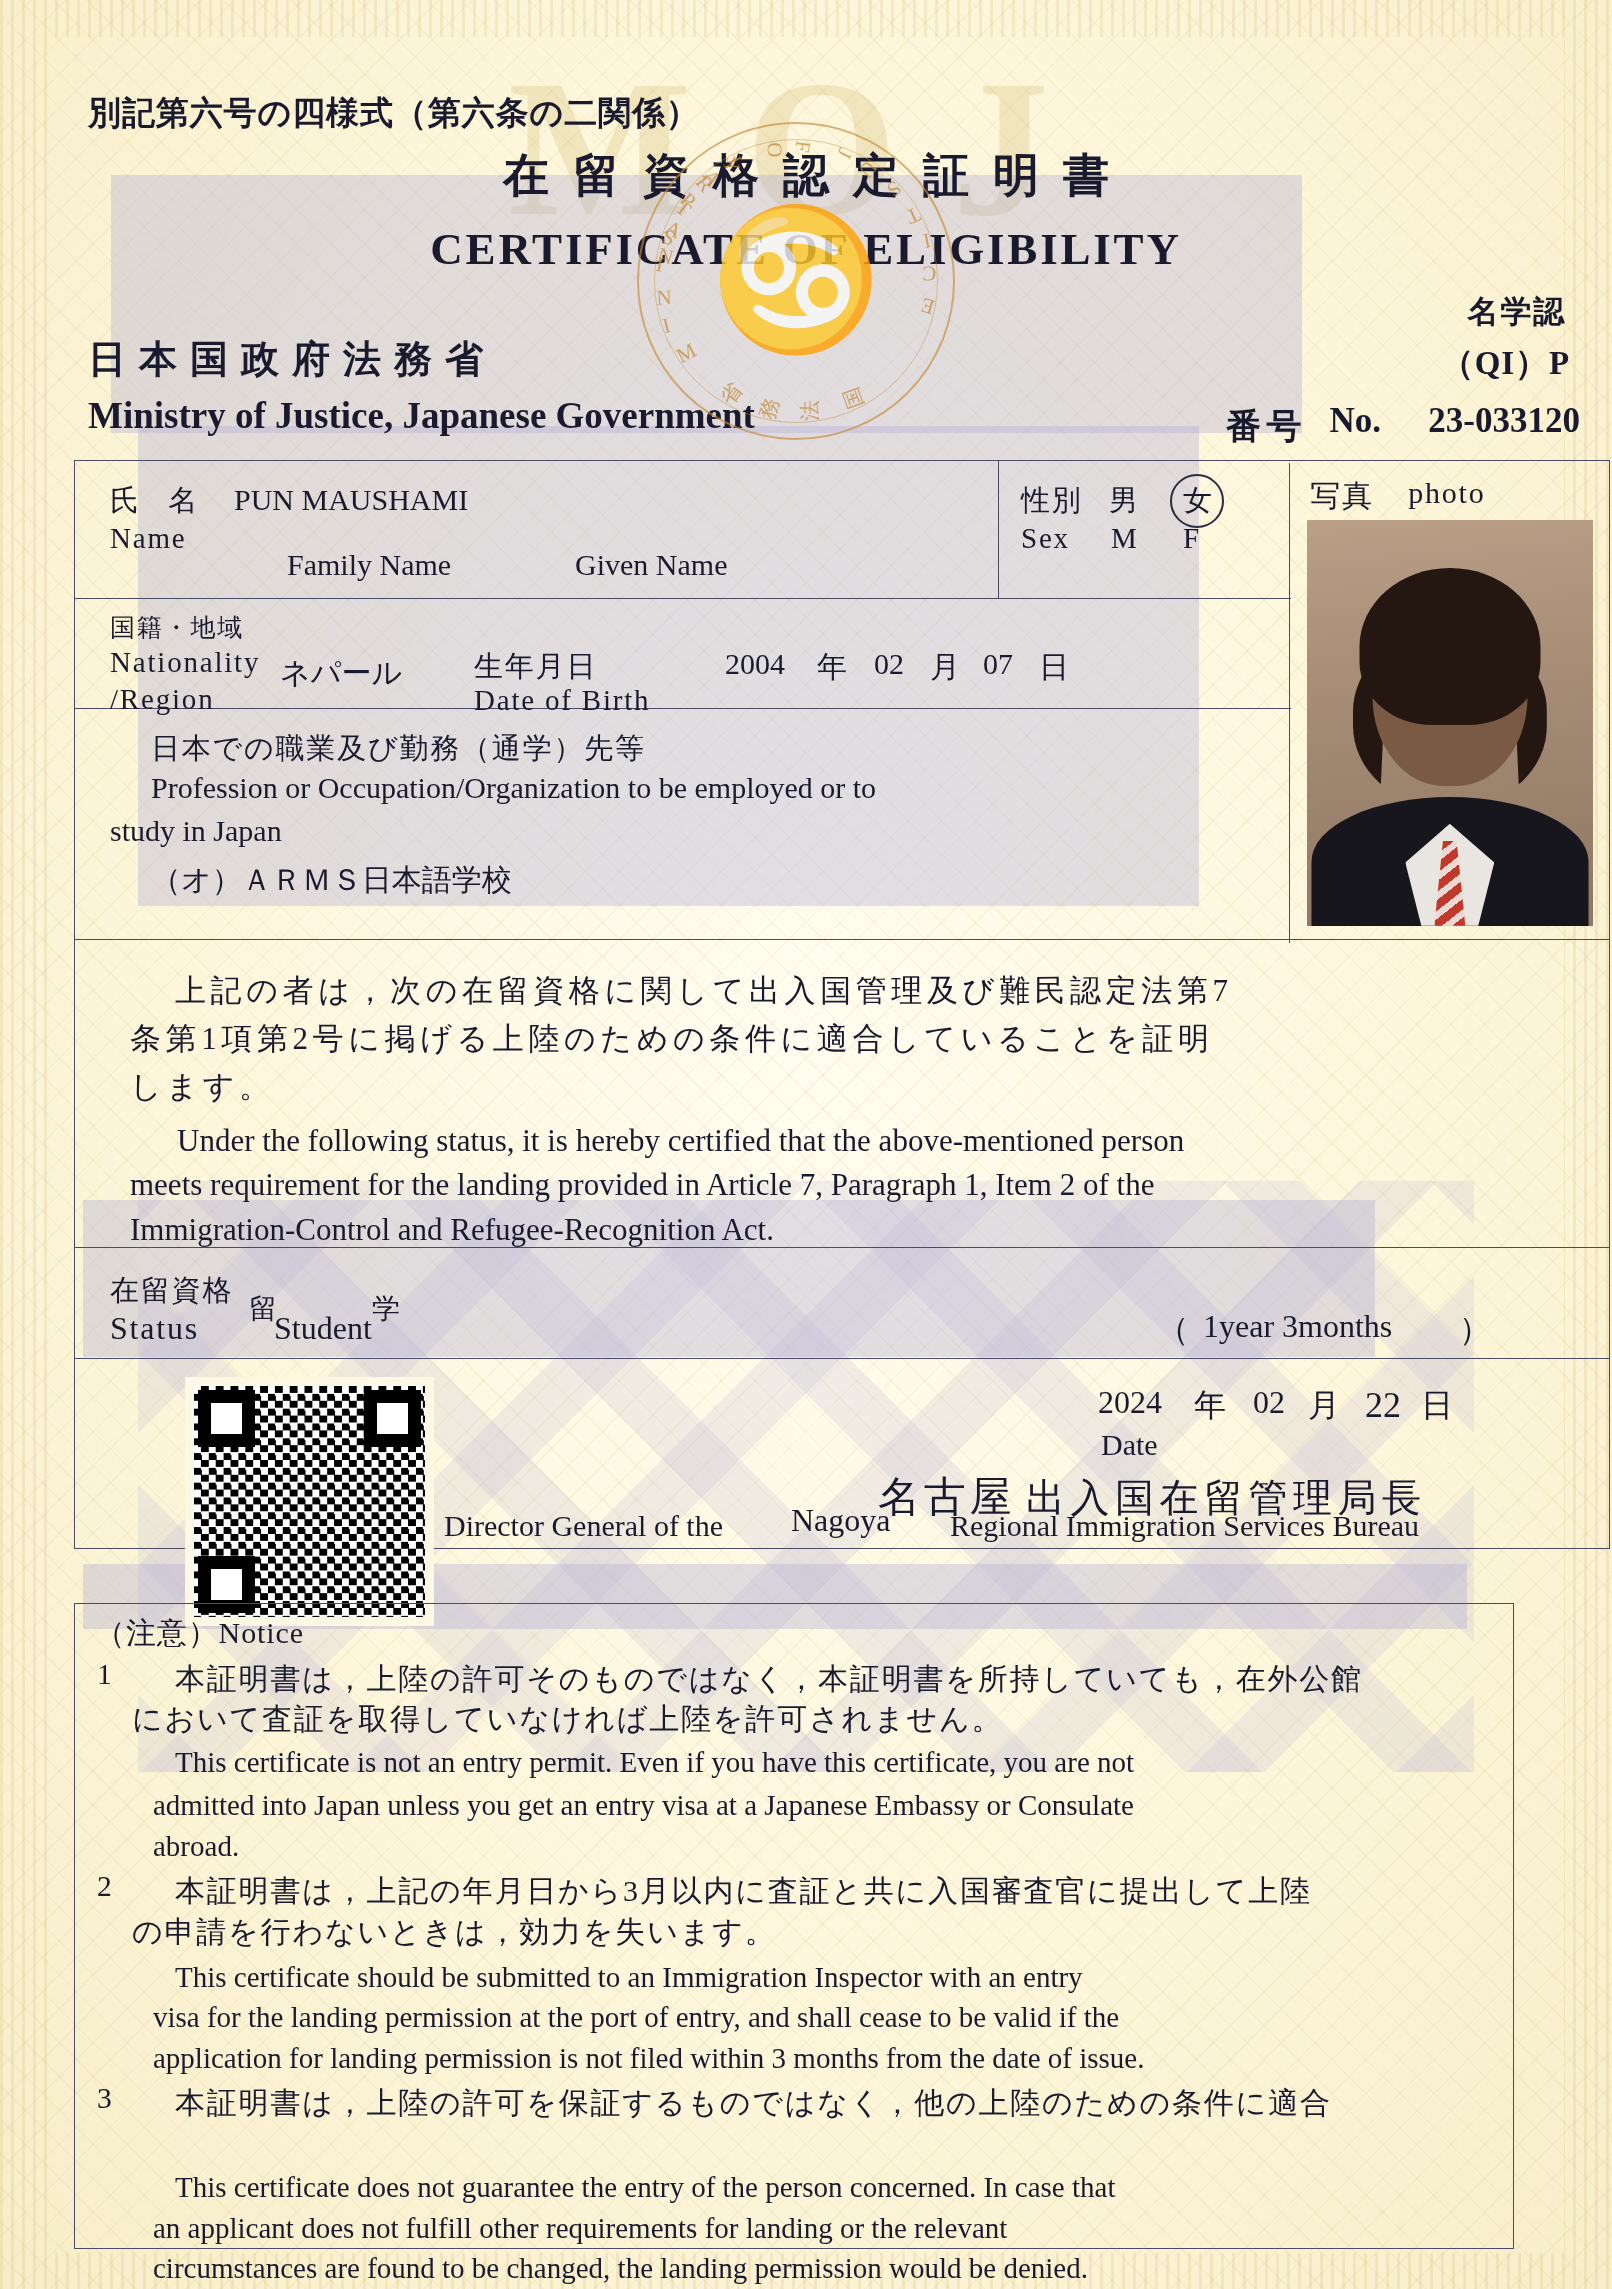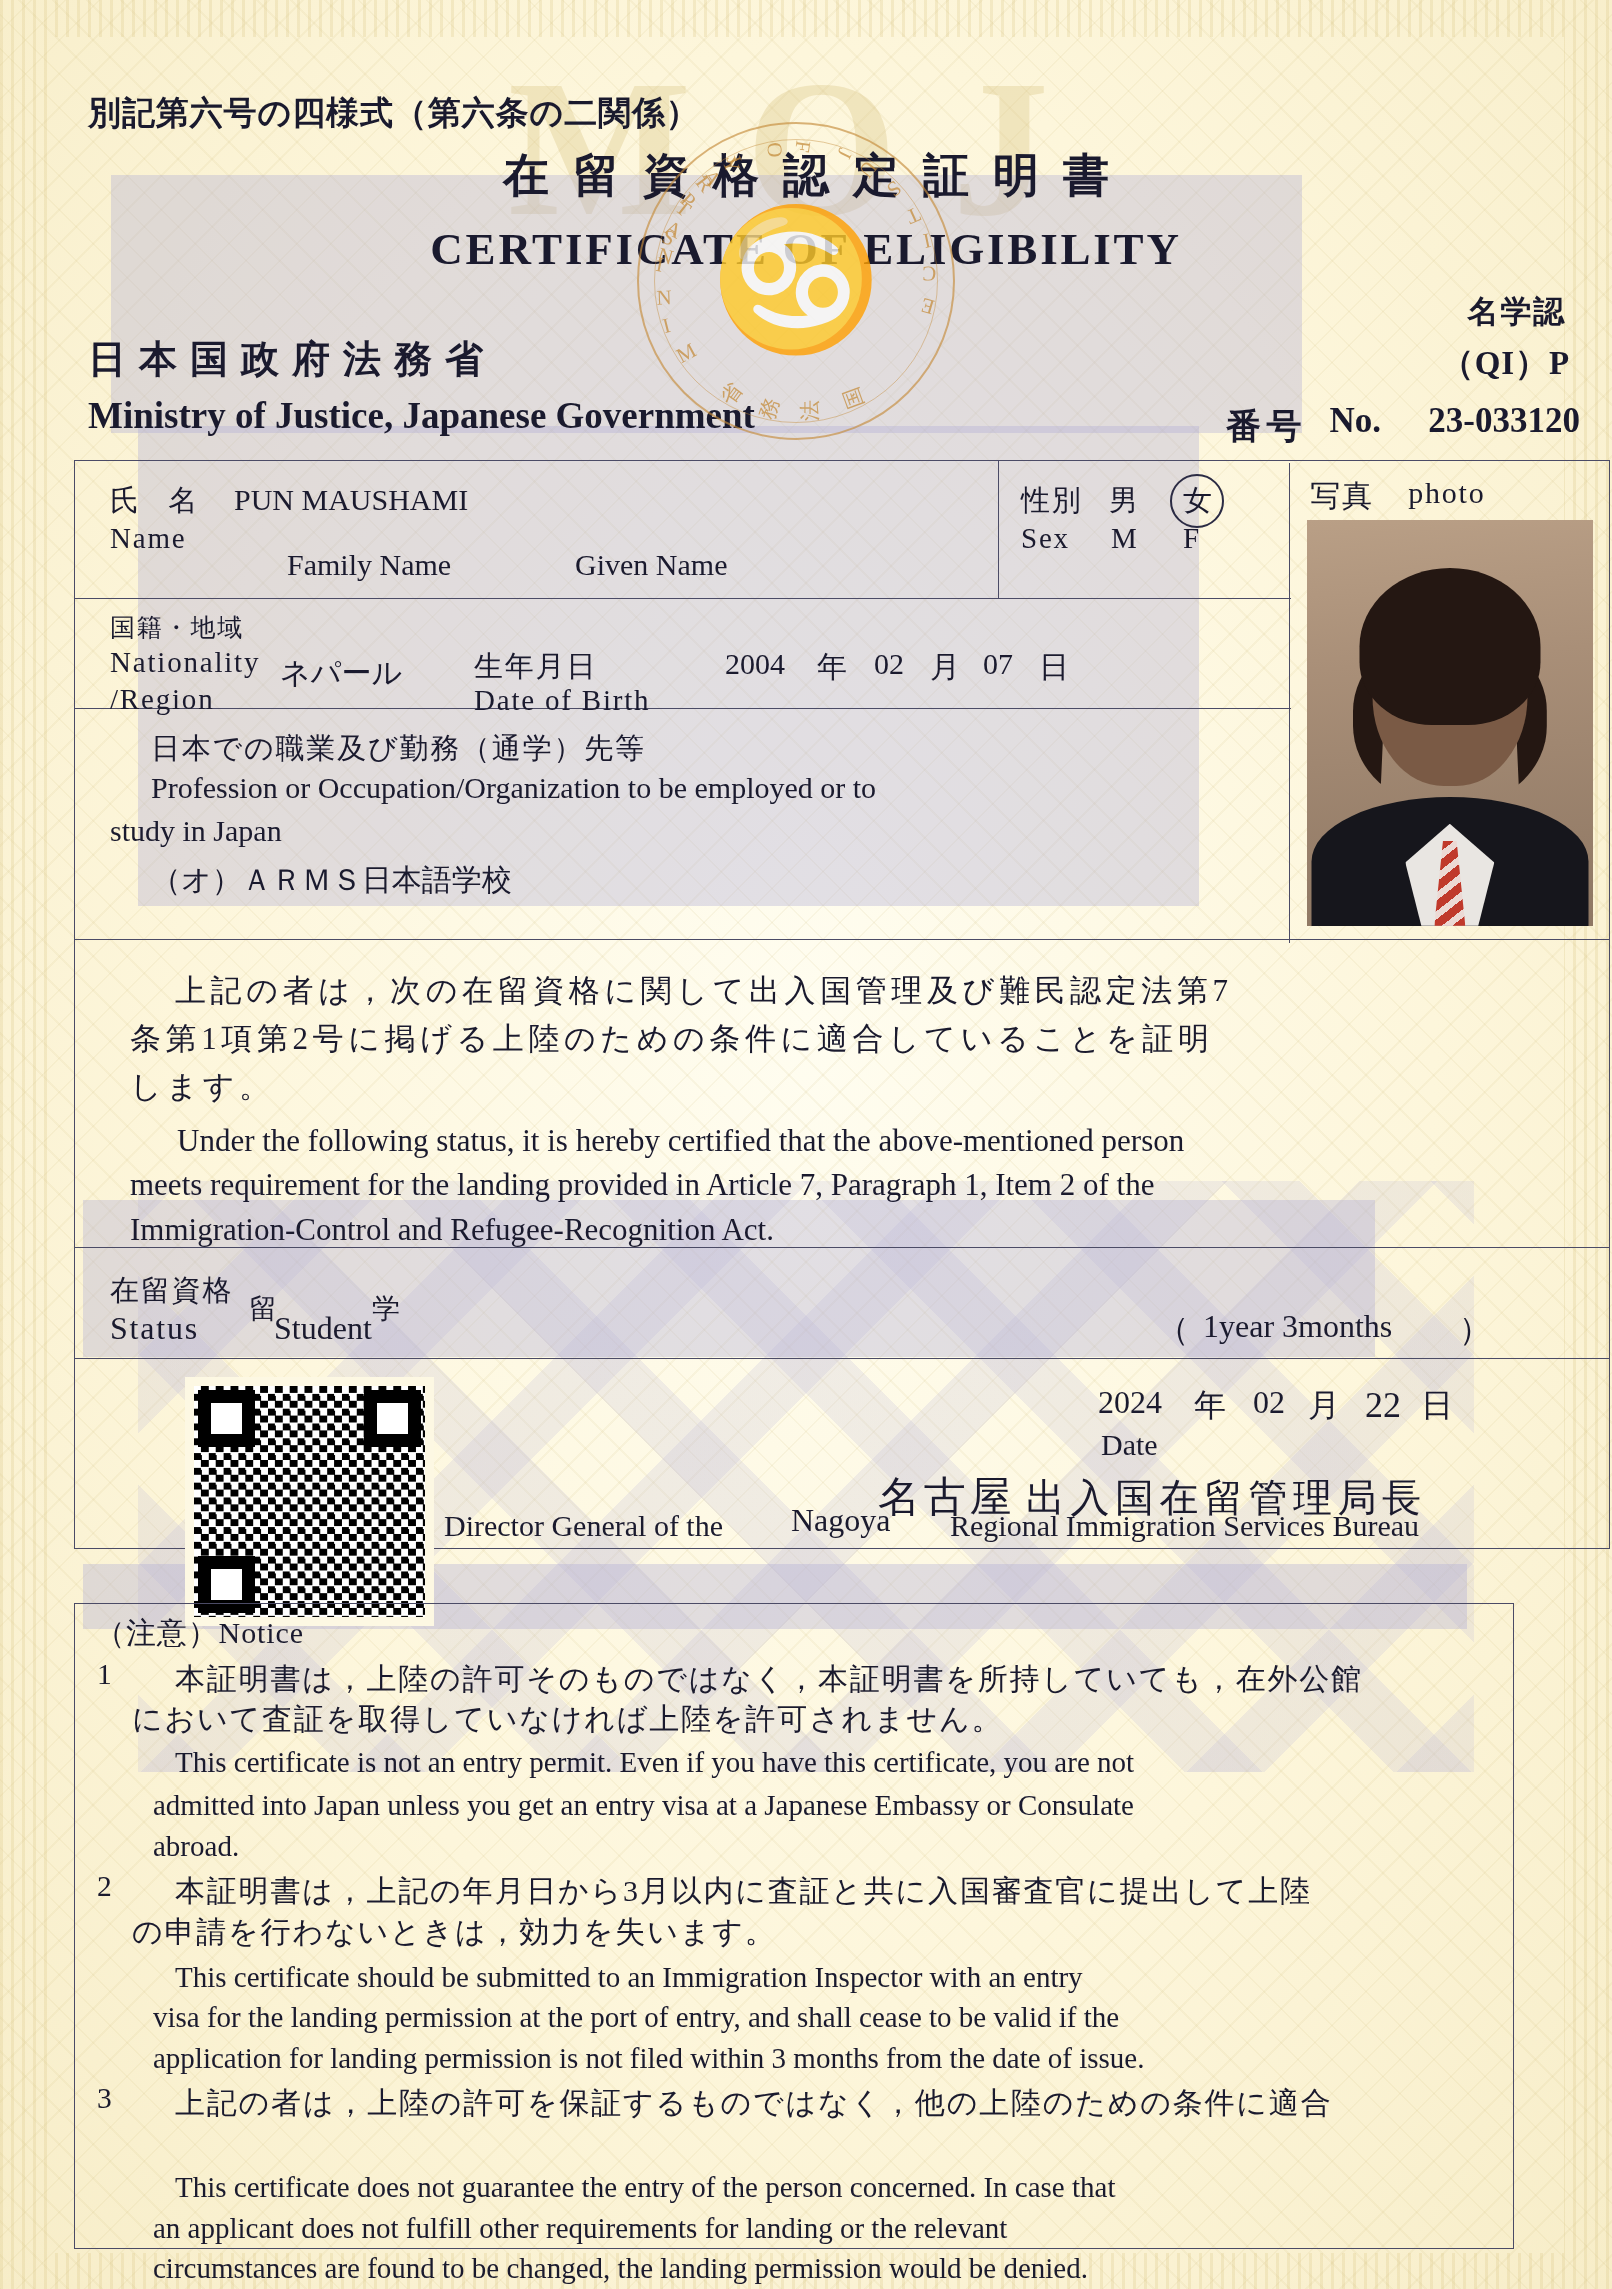--- a/index.html
+++ b/index.html
@@ -361,20 +361,20 @@
     <div class="n-en" style="position:absolute;left:78px;top:222px;">abroad.</div>
 
     <div class="n-num" style="left:22px;top:266px;position:absolute;">2</div>
     <div class="n-jp" style="position:absolute;left:100px;top:264px;">本証明書は，上記の年月日から3月以内に査証と共に入国審査官に提出して上陸</div>
     <div class="n-jp" style="position:absolute;left:57px;top:305px;">の申請を行わないときは，効力を失います。</div>
     <div class="n-en" style="position:absolute;left:100px;top:353px;">This certificate should be submitted to an Immigration Inspector with an entry</div>
     <div class="n-en" style="position:absolute;left:78px;top:393px;">visa for the landing permission at the port of entry, and shall cease to be valid if the</div>
     <div class="n-en" style="position:absolute;left:78px;top:434px;">application for landing permission is not filed within 3 months from the date of issue.</div>
 
     <div class="n-num" style="left:22px;top:478px;position:absolute;">3</div>
-    <div class="n-jp" style="position:absolute;left:100px;top:476px;">上記の者は，上陸の許可を保証するものではなく，他の上陸のための条件に適合</div>
+    <div class="n-jp" style="position:absolute;left:100px;top:476px;">本証明書は，上陸の許可を保証するものではなく，他の上陸のための条件に適合</div>
     <div class="n-en" style="position:absolute;left:100px;top:563px;">This certificate does not guarantee the entry of the person concerned. In case that</div>
     <div class="n-en" style="position:absolute;left:78px;top:604px;">an applicant does not fulfill other requirements for landing or the relevant</div>
     <div class="n-en" style="position:absolute;left:78px;top:644px;">circumstances are found to be changed, the landing permission would be denied.</div>
   </div>
 
 </div>
 
 
 </body></html>

